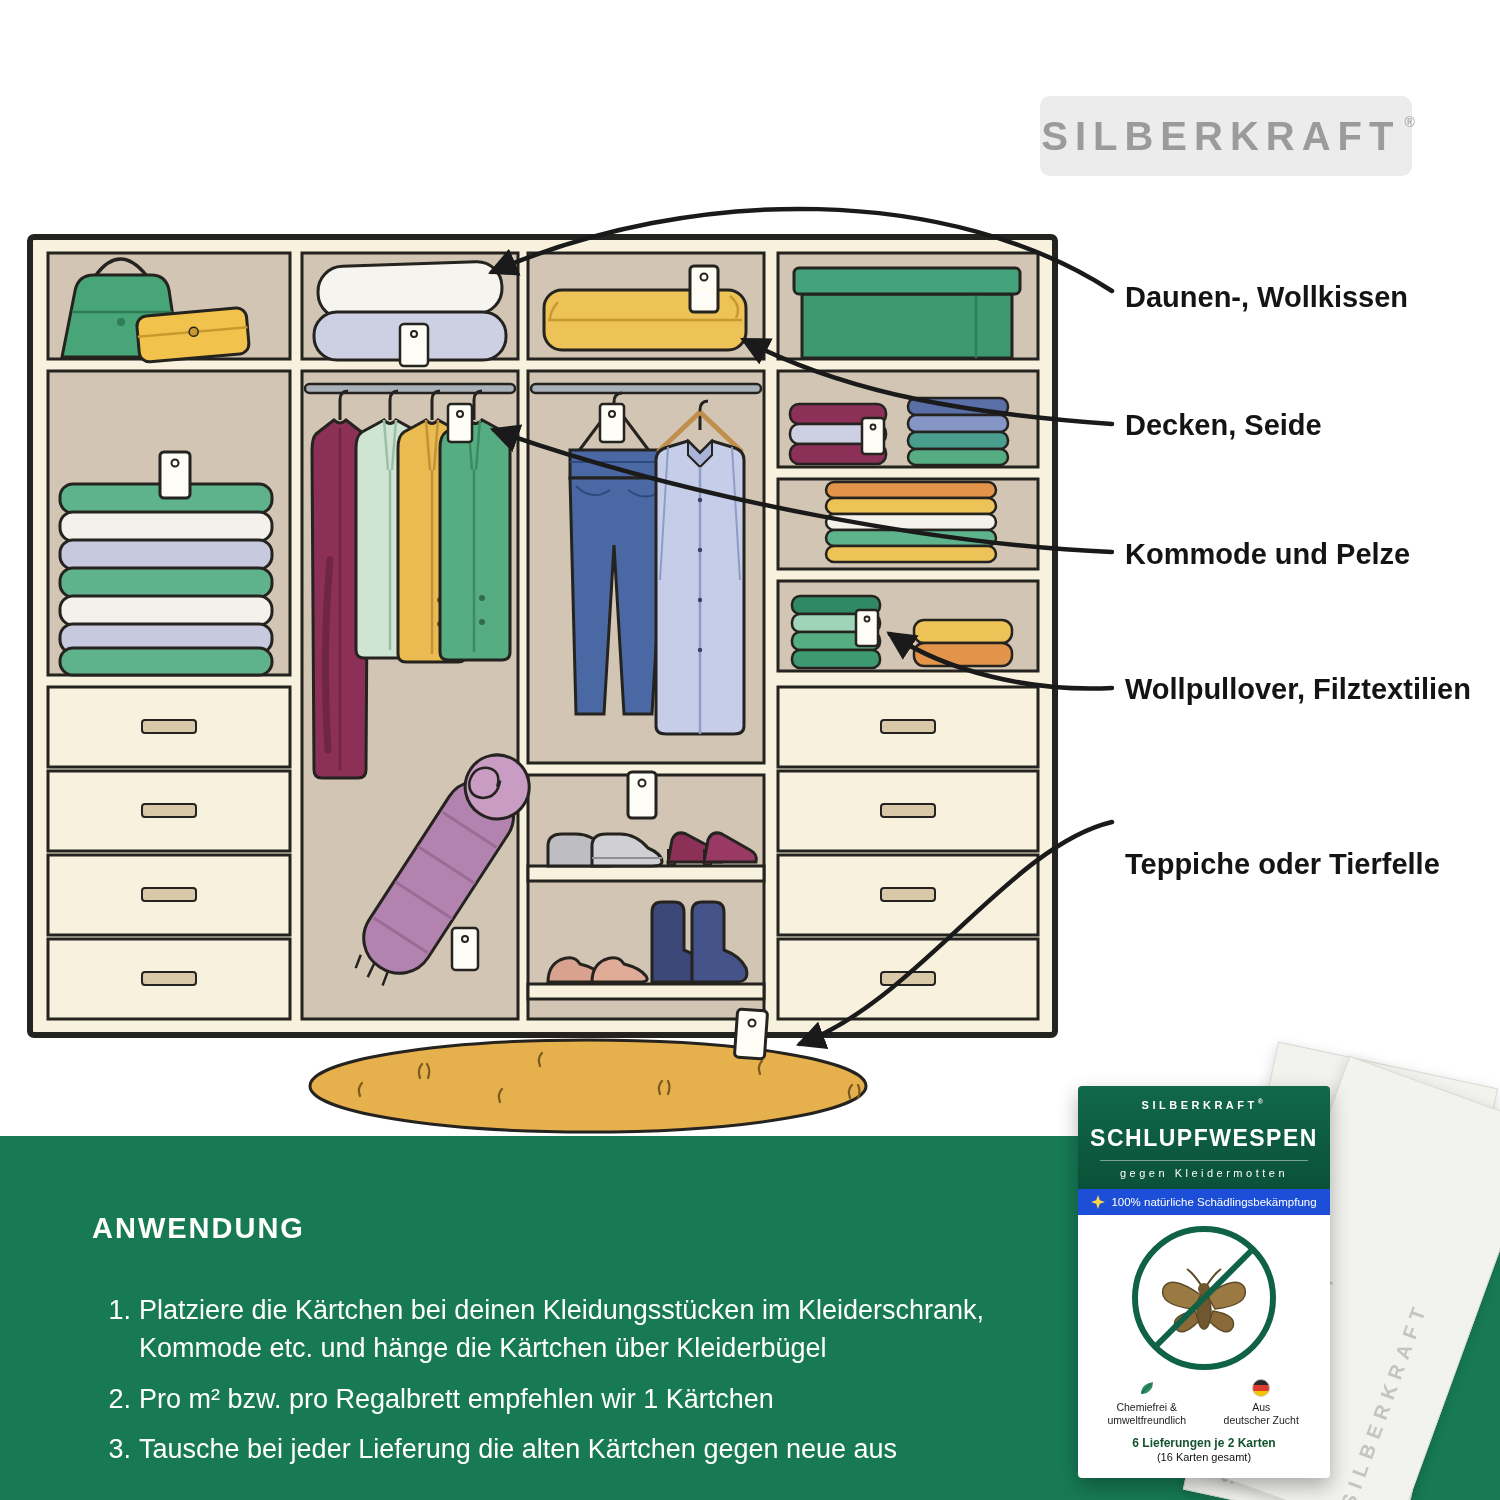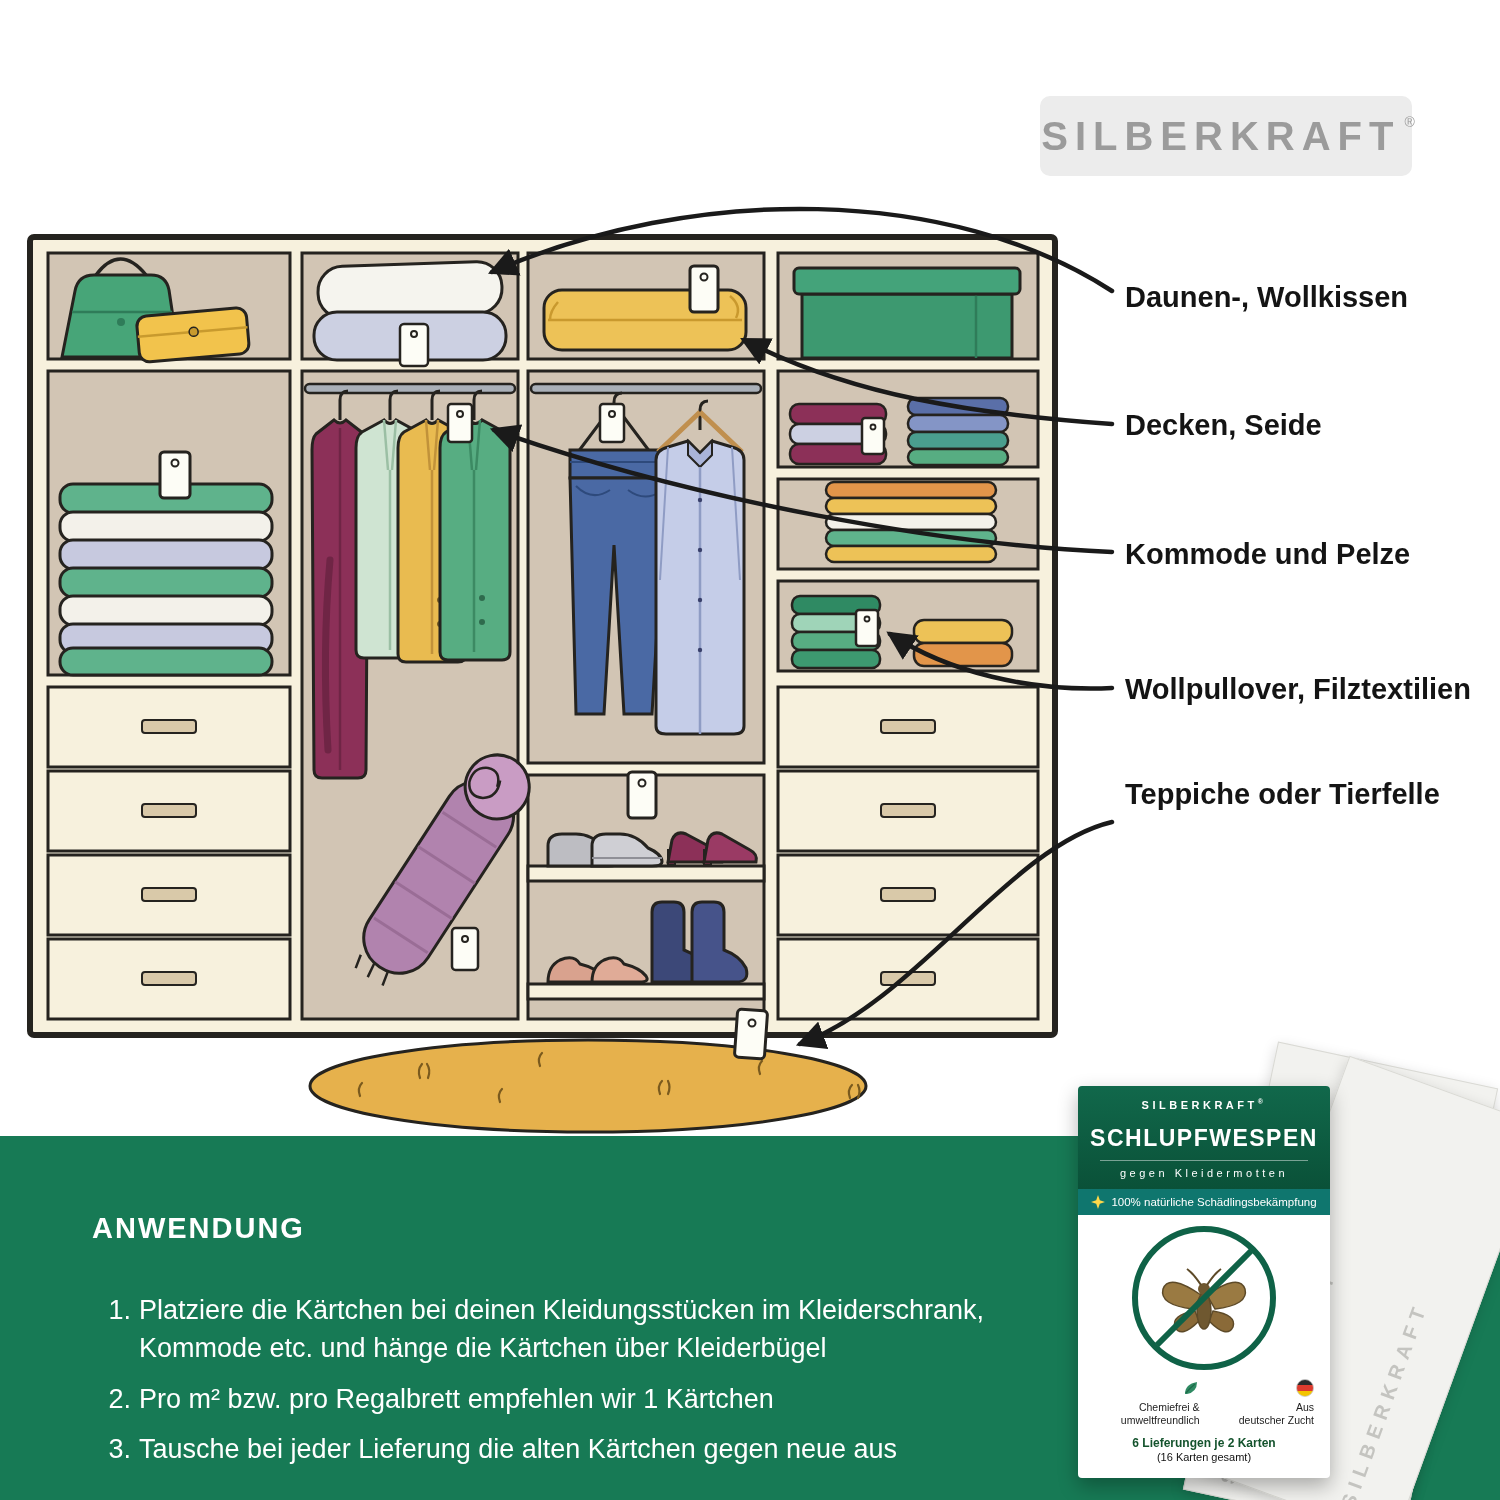--- a/index.html
+++ b/index.html
@@ -20,21 +20,21 @@
   .logo-reg { color:#9b9b9b; font-size:14px; vertical-align:top; position:relative; top:-14px; left:4px; }
 
   
   .illustration { position:absolute; left:0; top:0; width:1500px; height:1150px; }
   .illustration svg { display:block; }
 
   
   .callout {
     position:absolute; left:1125px; font-weight:bold; font-size:29px; color:#141414; white-space:nowrap;
   }
-  .co-1 { top:281px; } .co-2 { top:409px; } .co-3 { top:538px; } .co-4 { top:673px; } .co-5 { top:778px;text-align:right; }
+  .co-1 { top:281px; } .co-2 { top:409px; } .co-3 { top:538px; } .co-4 { top:673px; } .co-5 { top:848px;text-align:right; }
 
   
   .band { position:absolute; left:0; top:1136px; width:1500px; height:364px; background:#177a55; }
   .usage-heading {
     position:absolute; left:92px; top:1212px; color:#ffffff; font-weight:bold;
     font-size:29px; letter-spacing:2px;
   }
   .usage-steps { position:absolute; left:85px; top:1292px; width:945px; }
   .usage-step { display:grid; grid-template-columns:46px 1fr; gap:8px; color:#ffffff; font-size:27px; line-height:1.4; margin-bottom:13px; }
   .usage-step .num { text-align:right; }
@@ -56,24 +56,24 @@
   .product-card {
     position:absolute; left:1078px; top:1086px; width:252px; height:392px;
     background:#ffffff; border-radius:4px; overflow:hidden;
     box-shadow:0 8px 20px rgba(0,0,0,0.3);
   }
   .pc-header { background:linear-gradient(180deg,#11684b,#0a5138); text-align:center; color:#fff; padding:12px 8px 0; }
   .pc-brand { font-size:11px; letter-spacing:3.5px; font-weight:bold; }
   .pc-brand sup { font-size:7px; }
   .pc-title { font-size:23px; font-weight:bold; letter-spacing:1.5px; margin-top:14px; }
   .pc-sub { font-size:11px; letter-spacing:3.5px; margin:8px auto 0; padding:6px 0 10px; border-top:1px solid rgba(255,255,255,0.45); width:88%; }
-  .pc-banner { background:#0f766e; display:flex; align-items:center; justify-content:center; gap:6px; padding:6px 4px; font-size:11.5px; color:#fff; }
+  .pc-banner { background:#1d4ed8; display:flex; align-items:center; justify-content:center; gap:6px; padding:6px 4px; font-size:11.5px; color:#fff; }
   .pc-body { text-align:center; padding:6px 10px 0; }
   .pc-sign { width:150px; height:150px; margin:2px auto 0; }
-  .pc-features { display:flex; justify-content:space-between; padding:0 6px; margin-top:2px;text-align:right; }
+  .pc-features { display:flex; justify-content:space-between; padding:0 6px; margin-top:2px; }
   .pc-feature { width:48%; font-size:10.5px; color:#1c1c1c; line-height:1.3; }
   .pc-feature .icon { height:20px; margin-bottom:2px; }
   .pc-delivery { margin-top:8px; font-size:12px; font-weight:bold; color:#14532d; }
   .pc-delivery2 { font-size:11px; font-weight:normal; color:#111; margin-top:1px; }
 </style>
 </head>
 <body>
 
 <div class="illustration">
 <svg width="1500" height="1150" viewBox="0 0 1500 1150" xmlns="http://www.w3.org/2000/svg">

